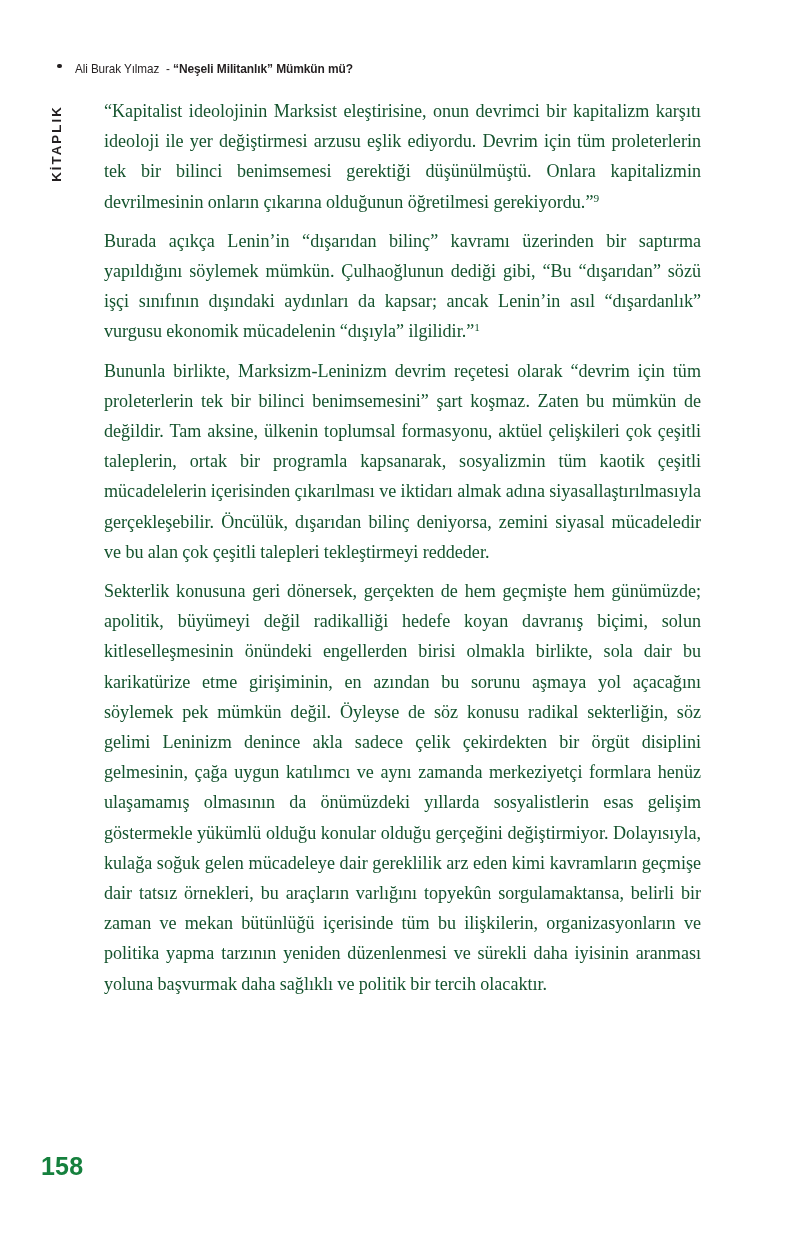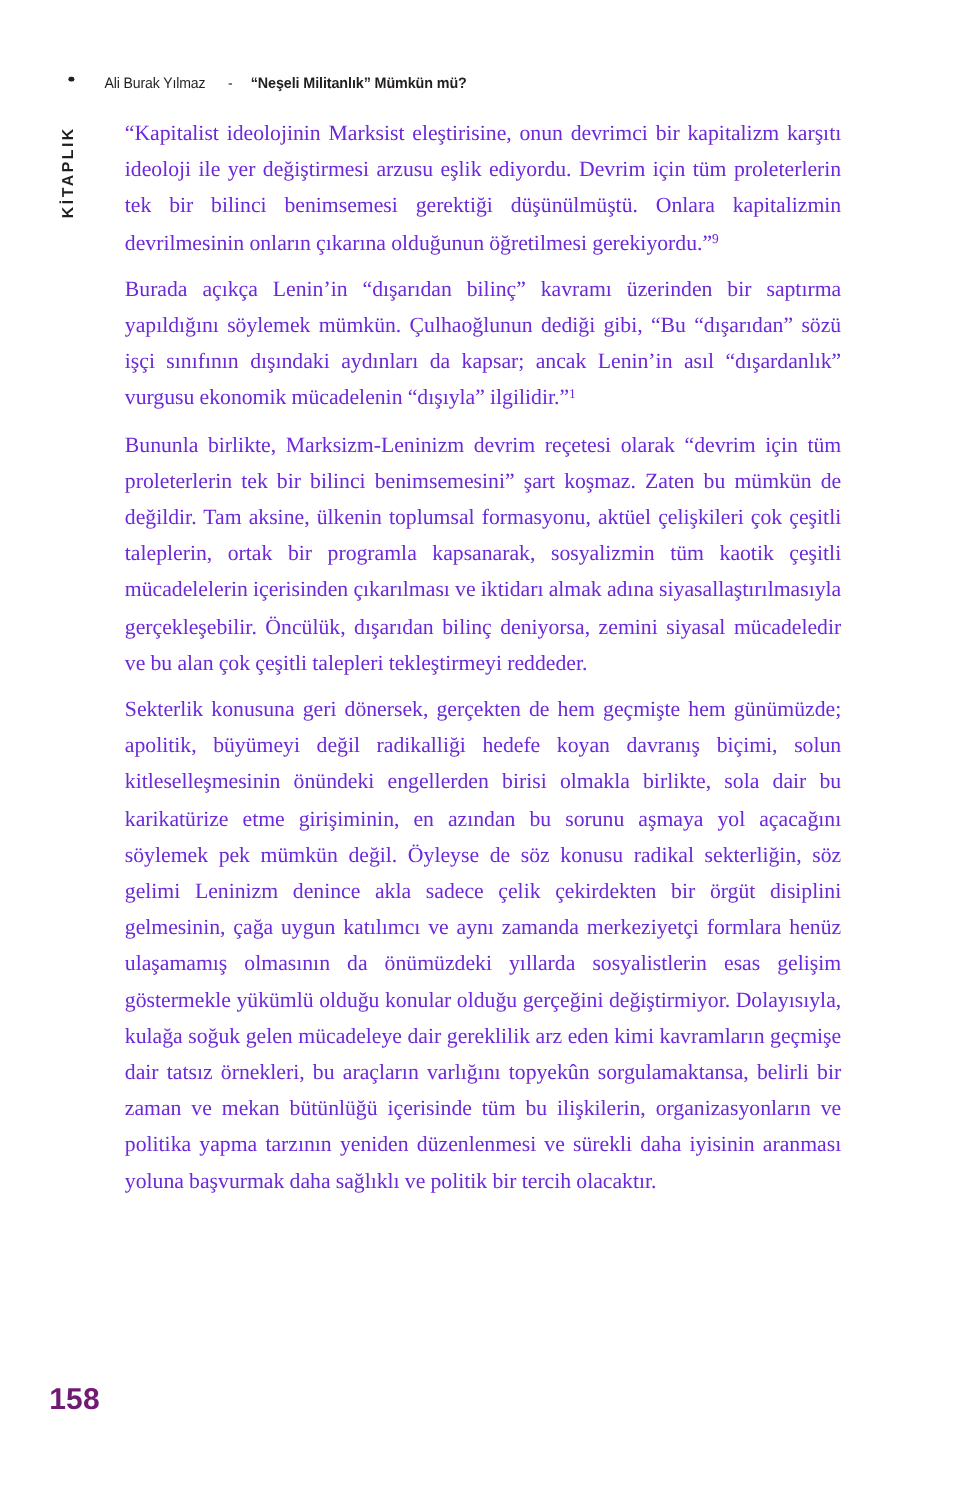--- a/index.html
+++ b/index.html
@@ -20,21 +20,21 @@
     color: #1a1a1a;
   }
 
   
   .running-head {
     position: absolute;
     left: 57px;
     top: 62px;
     display: flex;
     align-items: center;
-    gap: 12px;
+    gap: 0;
     white-space: nowrap;
     font-family: "Liberation Sans", "DejaVu Sans", sans-serif;
     font-size: 12.6px;
     color: #231f20;
     letter-spacing: -0.1px;
   }
 
   .running-head .bullet {
     display: inline-block;
     width: 4.5px;
@@ -105,21 +105,21 @@
 
   .para {
     margin: 0 0 9px 0;
     font-size: 18.1px;
     line-height: 30.2px;
     text-align: justify;
     text-justify: inter-word;
     hyphens: manual;
     -webkit-hyphens: manual;
     word-spacing: -0.2px;
-    color: #6d28d9;
+    color: #14532d;
   }
 
   .para.last {
     margin-bottom: 0;
   }
 
   .para sup {
     font-size: 0.62em;
     line-height: 0;
     vertical-align: 0.5em;
@@ -127,21 +127,21 @@
 
   
   .folio {
     position: absolute;
     left: 41px;
     top: 1152px;
     font-family: "Liberation Sans", "DejaVu Sans", sans-serif;
     font-weight: 700;
     font-size: 25px;
     letter-spacing: 0.2px;
-    color: #701a75;
+    color: #15803d;
   }
 </style>
 </head>
 <body>
 
 <div class="page">
 
   <div class="running-head">
     <span class="bullet"></span>
     <span class="author">Ali Burak Yılmaz</span>

